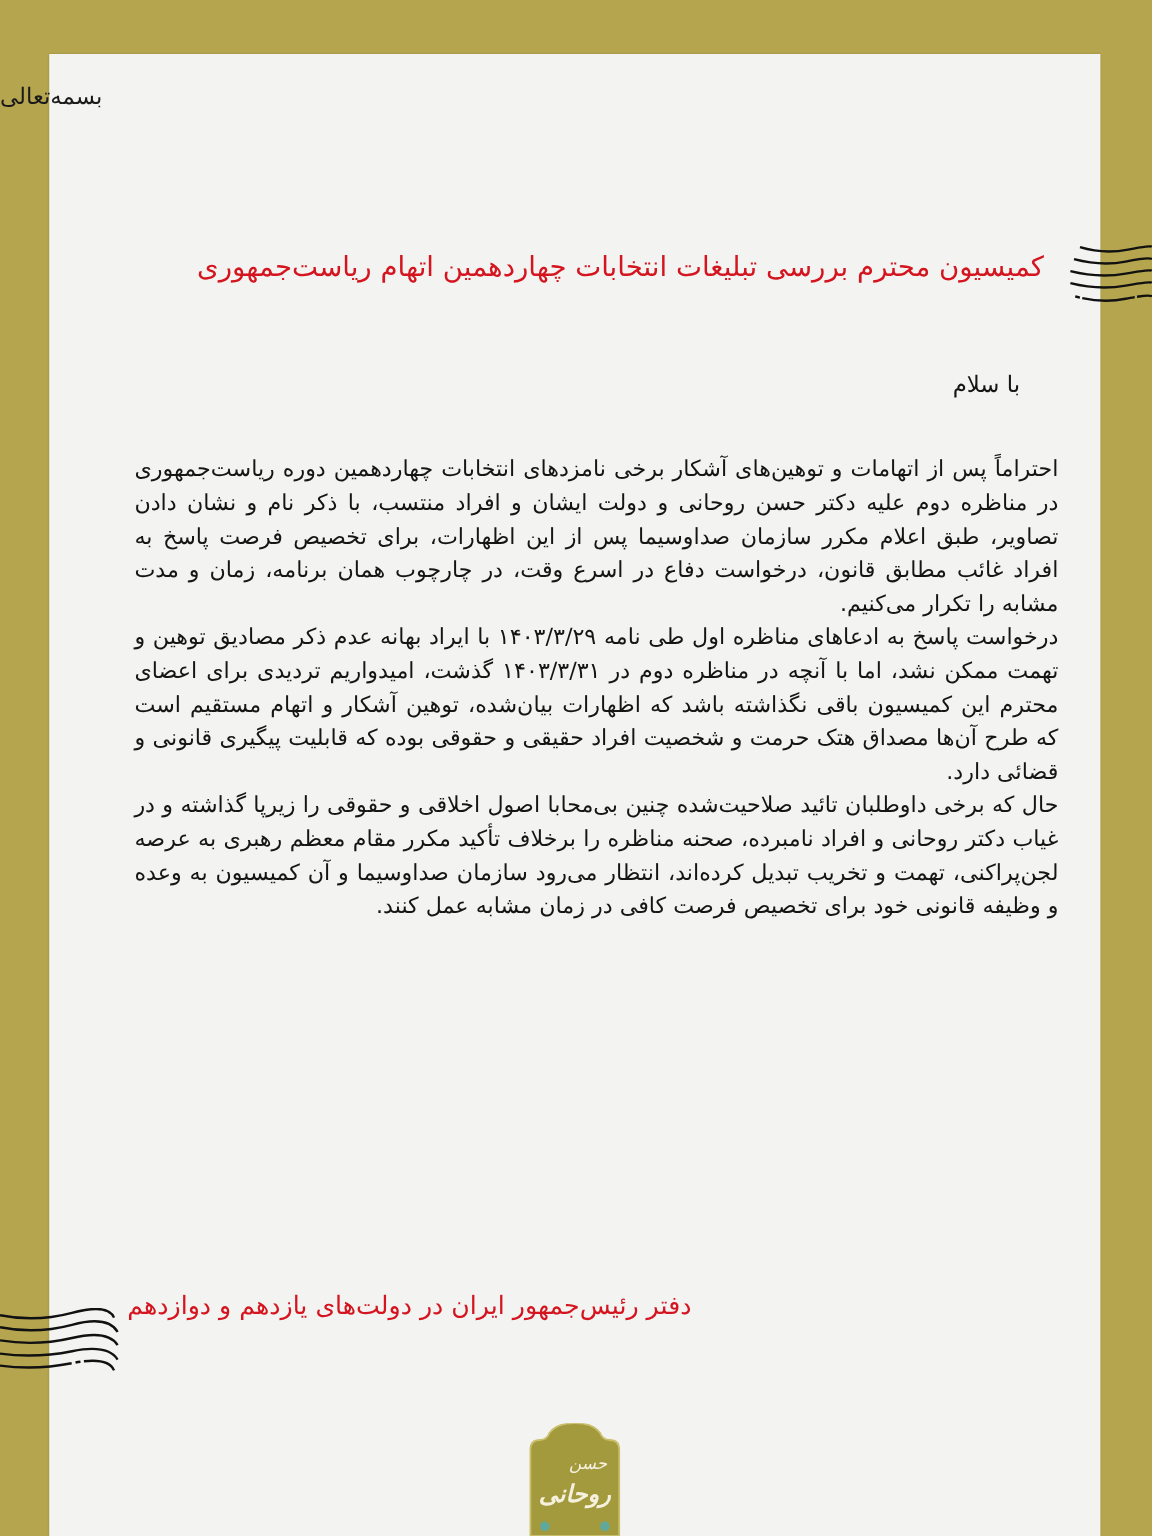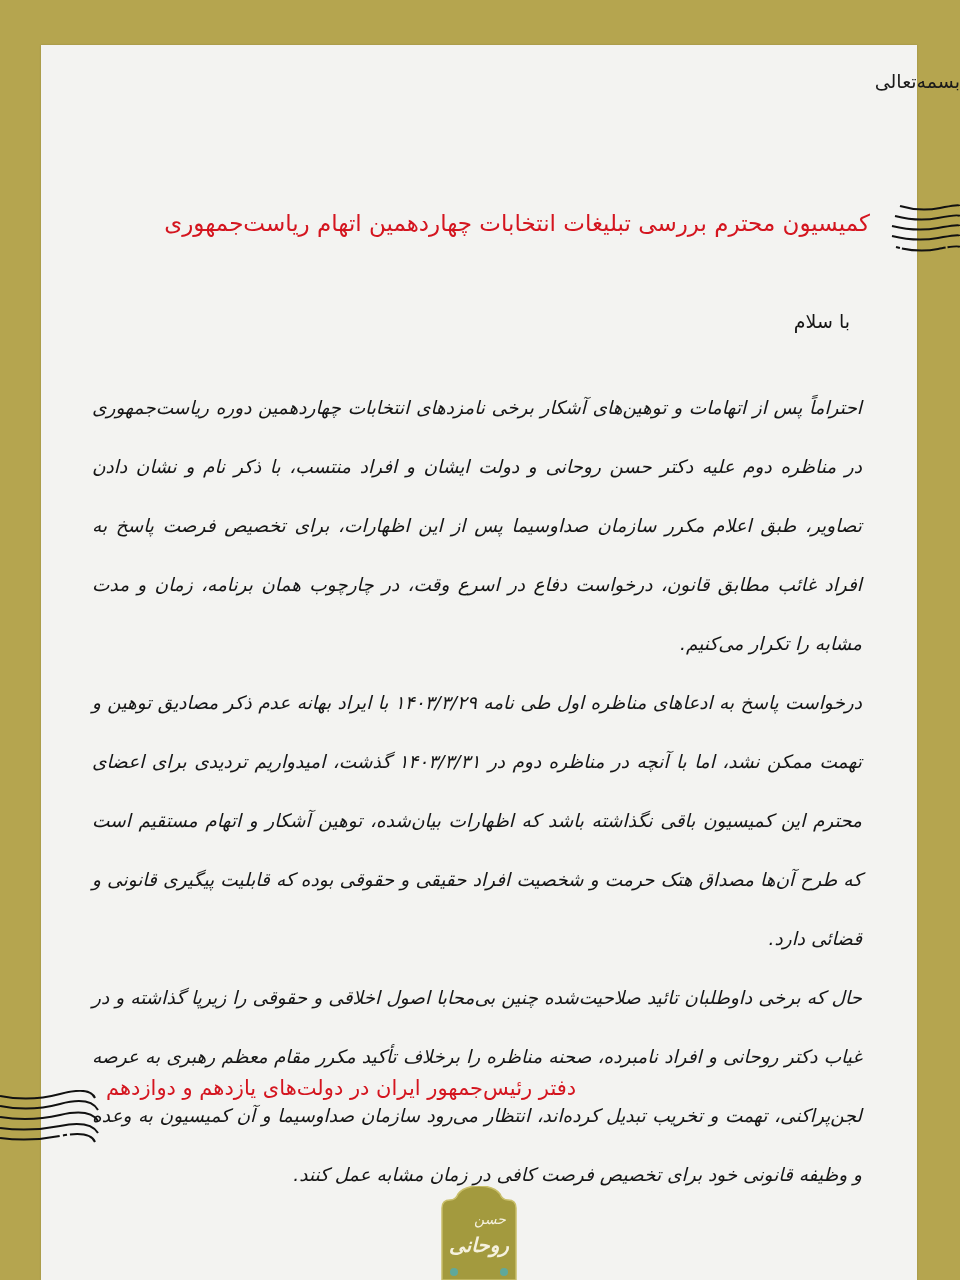--- a/index.html
+++ b/index.html
@@ -8,33 +8,33 @@
       background: #b5a54f;
       font-family: "DejaVu Sans", "Liberation Sans", sans-serif;
     }
     .paper {
       position: absolute; left: 41px; top: 45px; width: 876px; height: 1235px;
       background: #f3f3f1;
       box-shadow: 0 0 2px rgba(0,0,0,0.15);
     }
     .doc { direction: rtl; text-align: right; color: #151515; }
     .basmala {
-      position: absolute; top: 70px; left: 0; width: 960px; text-align: right;
+      position: absolute; top: 70px; left: 0; width: 960px; text-align: left;
       font-size: 19px; color: #1a1a1a;
     }
     .addressee {
       position: absolute; top: 210px; right: 90px; width: 760px;
       font-size: 23px; color: #d4151f; white-space: nowrap;
     }
     .greeting {
       position: absolute; top: 310px; right: 110px; font-size: 19px;
     }
     .body-text {
-      position: absolute; top: 378px; left: 92px; width: 770px;
-      font-size: 18.5px; line-height: 59px; font-style: italic;
+      position: absolute; top: 378px; left: 112px; width: 770px;
+      font-size: 18.5px; line-height: 28px;
     }
     .body-text p { margin: 0; text-align: justify; text-align-last: right; }
     .signature {
       position: absolute; top: 1066px; left: 106px; width: 560px;
       color: #d4151f; font-size: 21px; line-height: 44px; text-align: left;
     }
     .signature div { direction: rtl; text-align: left; unicode-bidi: plaintext; }
     .postmark { position: absolute; }
     .postmark svg { display: block; }
     .logo {

